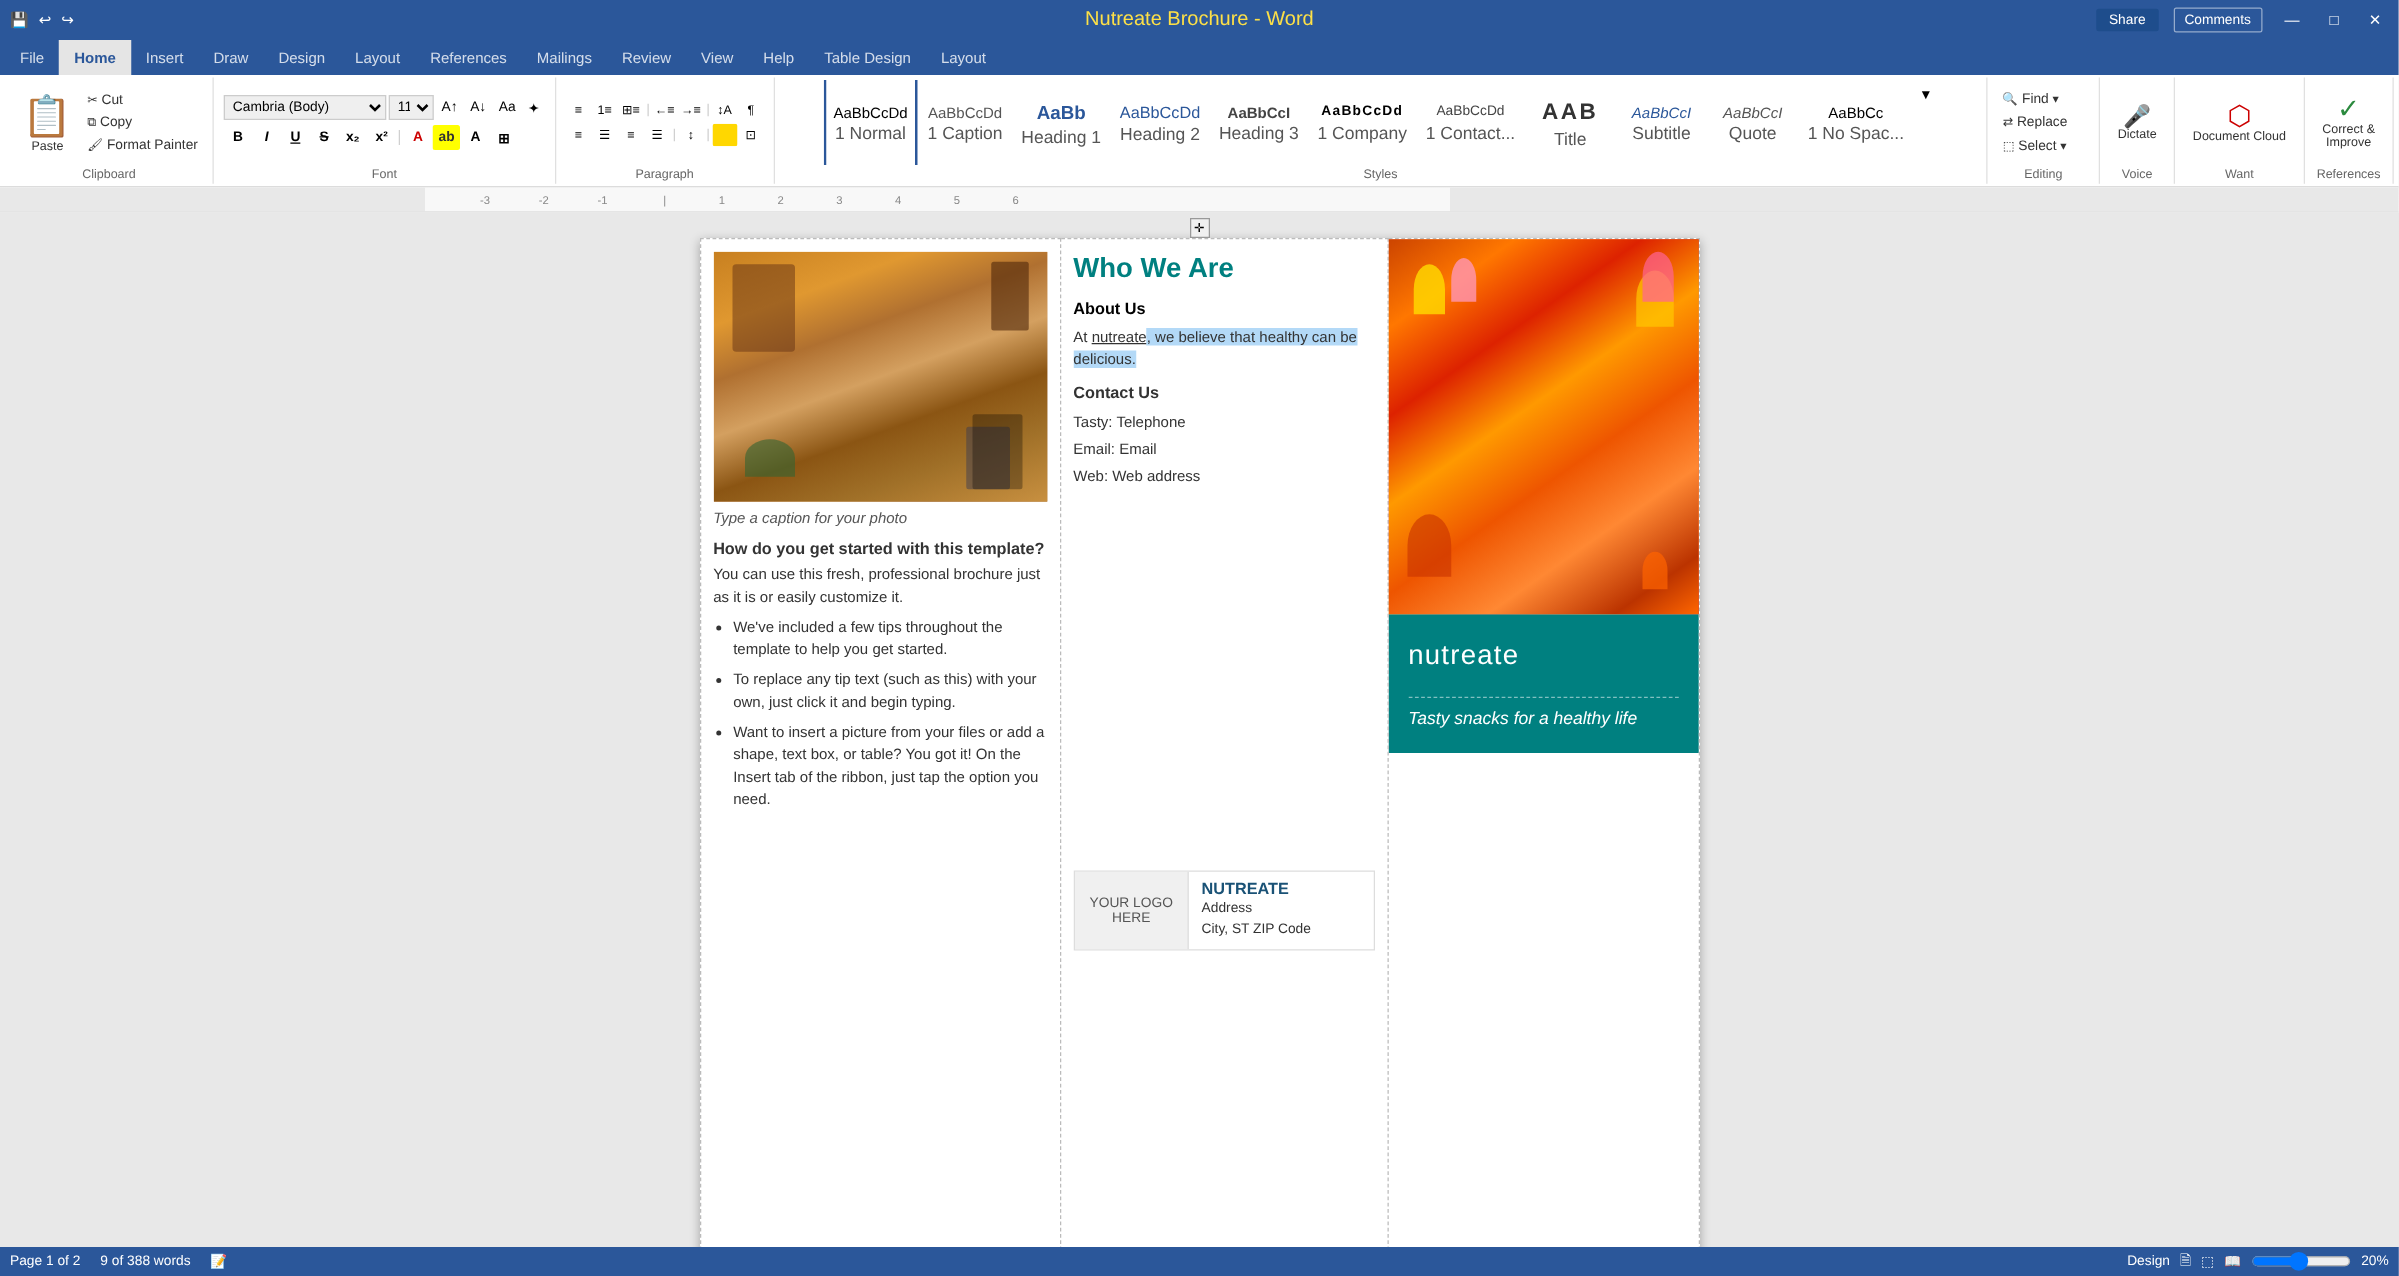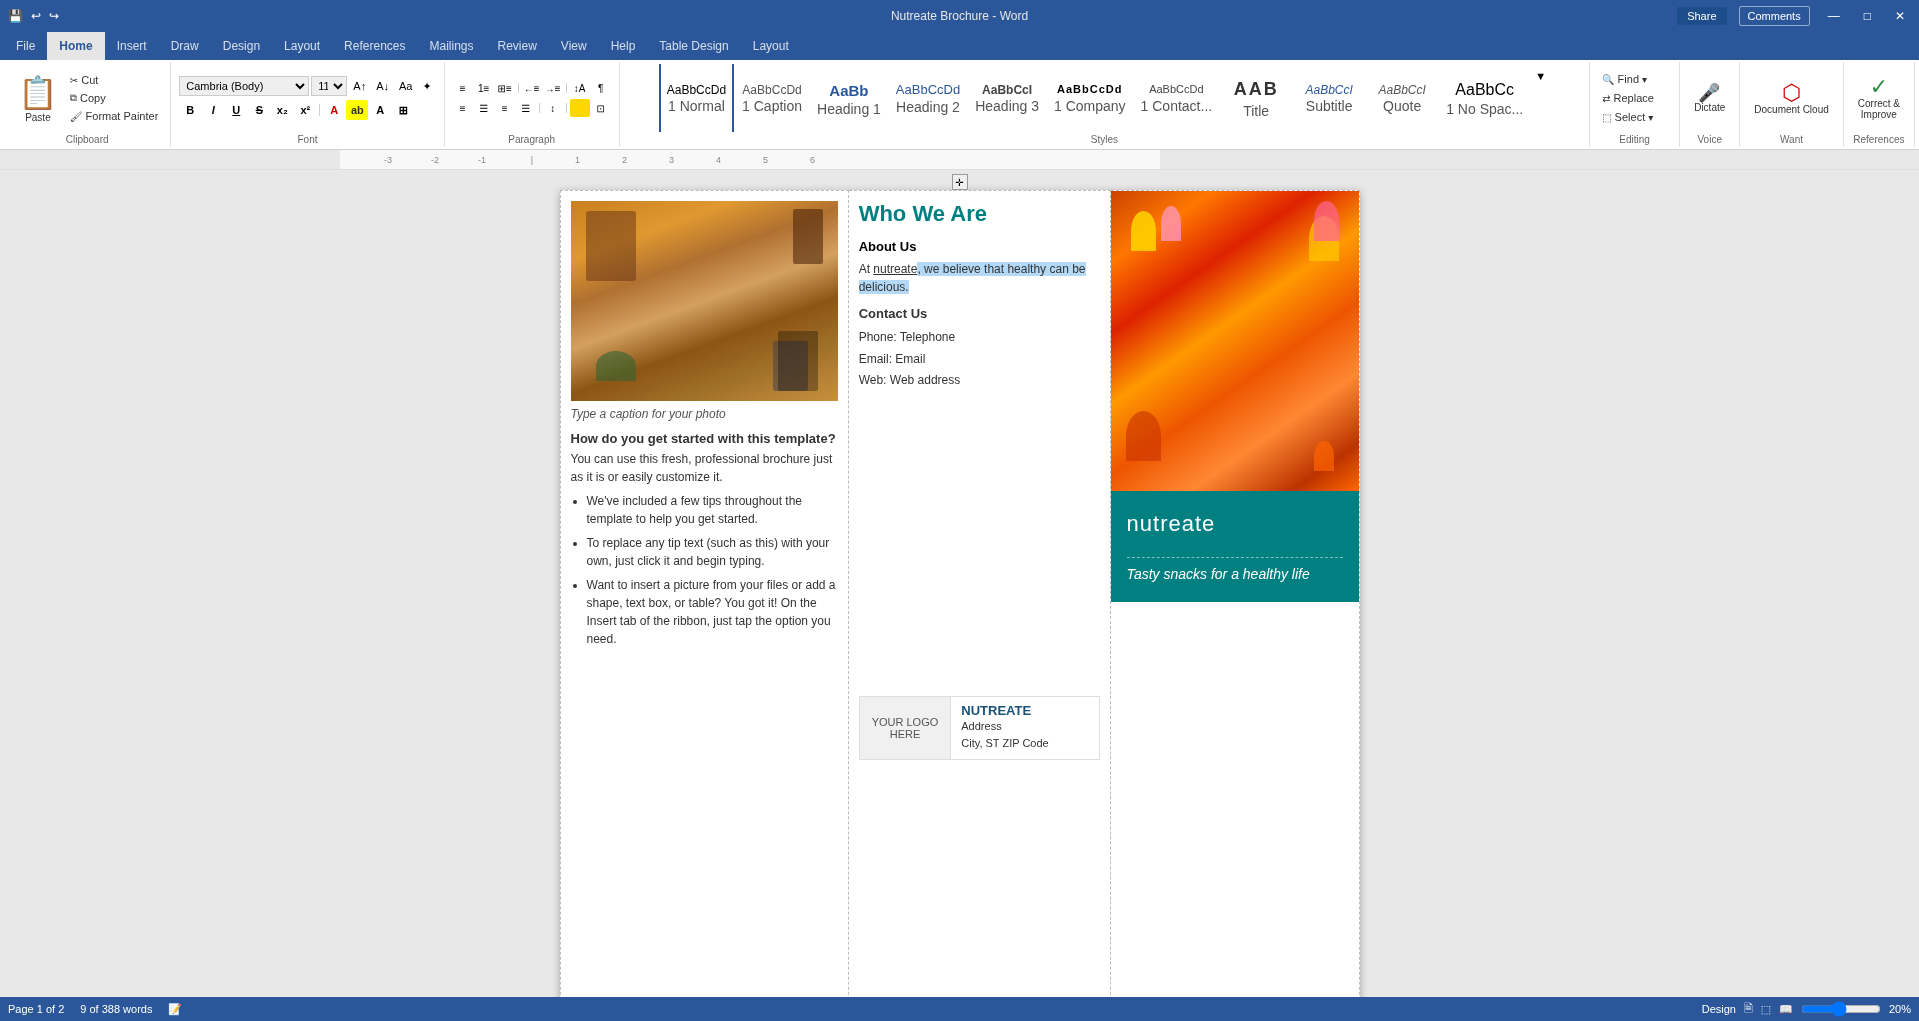--- a/index.html
+++ b/index.html
@@ -11,21 +11,21 @@
       height: 32px;
       display: flex;
       align-items: center;
       justify-content: space-between;
       padding: 0 8px;
       color: white;
       font-size: 12px;
     }
     .title-bar-left { display: flex; align-items: center; gap: 8px; }
     .title-bar-right { display: flex; align-items: center; gap: 12px; }
-    .title-bar-center { position: absolute; left: 50%; transform: translateX(-50%); font-size: 12px; color: #e5e5e5; }
+    .title-bar-center { position: absolute; left: 50%; transform: translateX(-50%); font-size: 16px; color: #fde047; }
     .ribbon-tabs {
       background: #2b579a;
       display: flex;
       align-items: flex-end;
       height: 28px;
       padding-left: 4px;
     }
     .ribbon-tab {
       padding: 4px 12px;
       font-size: 12px;
@@ -587,21 +587,21 @@
       </div>
       <div class="style-item">
         <div class="style-preview" style="font-size:12px;font-style:italic;color:#2b579a;">AaBbCcI</div>
         <div class="style-label">Subtitle</div>
       </div>
       <div class="style-item">
         <div class="style-preview" style="font-size:12px;font-style:italic;color:#555;">AaBbCcI</div>
         <div class="style-label">Quote</div>
       </div>
       <div class="style-item">
-        <div class="style-preview" style="font-size:16px;">AaBbCc</div>
+        <div class="style-preview" style="font-size:12px;">AaBbCc</div>
         <div class="style-label">1 No Spac...</div>
       </div>
       <button class="small-btn" style="align-self:flex-start;margin-top:4px;">▼</button>
     </div>
     <div class="ribbon-group-label">Styles</div>
   </div>
 
   <div class="ribbon-group" style="min-width:90px;">
     <div style="display:flex;flex-direction:column;gap:3px;flex:1;justify-content:center;align-items:flex-start;width:100%;">
       <div class="ribbon-btn" style="flex-direction:row;gap:3px;width:100%;">
@@ -712,21 +712,21 @@
           <div class="who-heading">Who We Are</div>
 
           <div class="about-heading">About Us</div>
           <p class="body-text">
             <span>At </span><span style="text-decoration:underline;">nutreate</span><span class="highlighted">, we believe that healthy can be delicious.</span>
           </p>
 
           <div class="contact-section" style="margin-top:10px;">
             <h3 class="section-heading">Contact Us</h3>
             <div class="contact-text">
-              <div>Phone: Telephone</div>
+              <div>Tasty: Telephone</div>
               <div>Email: Email</div>
               <div>Web: Web address</div>
             </div>
           </div>
 
           <div style="height:300px;"></div>
 
           <div class="logo-row">
             <div class="logo-box">
               <span style="font-size:11px;color:#555;text-align:center;">YOUR LOGO<br>HERE</span>

